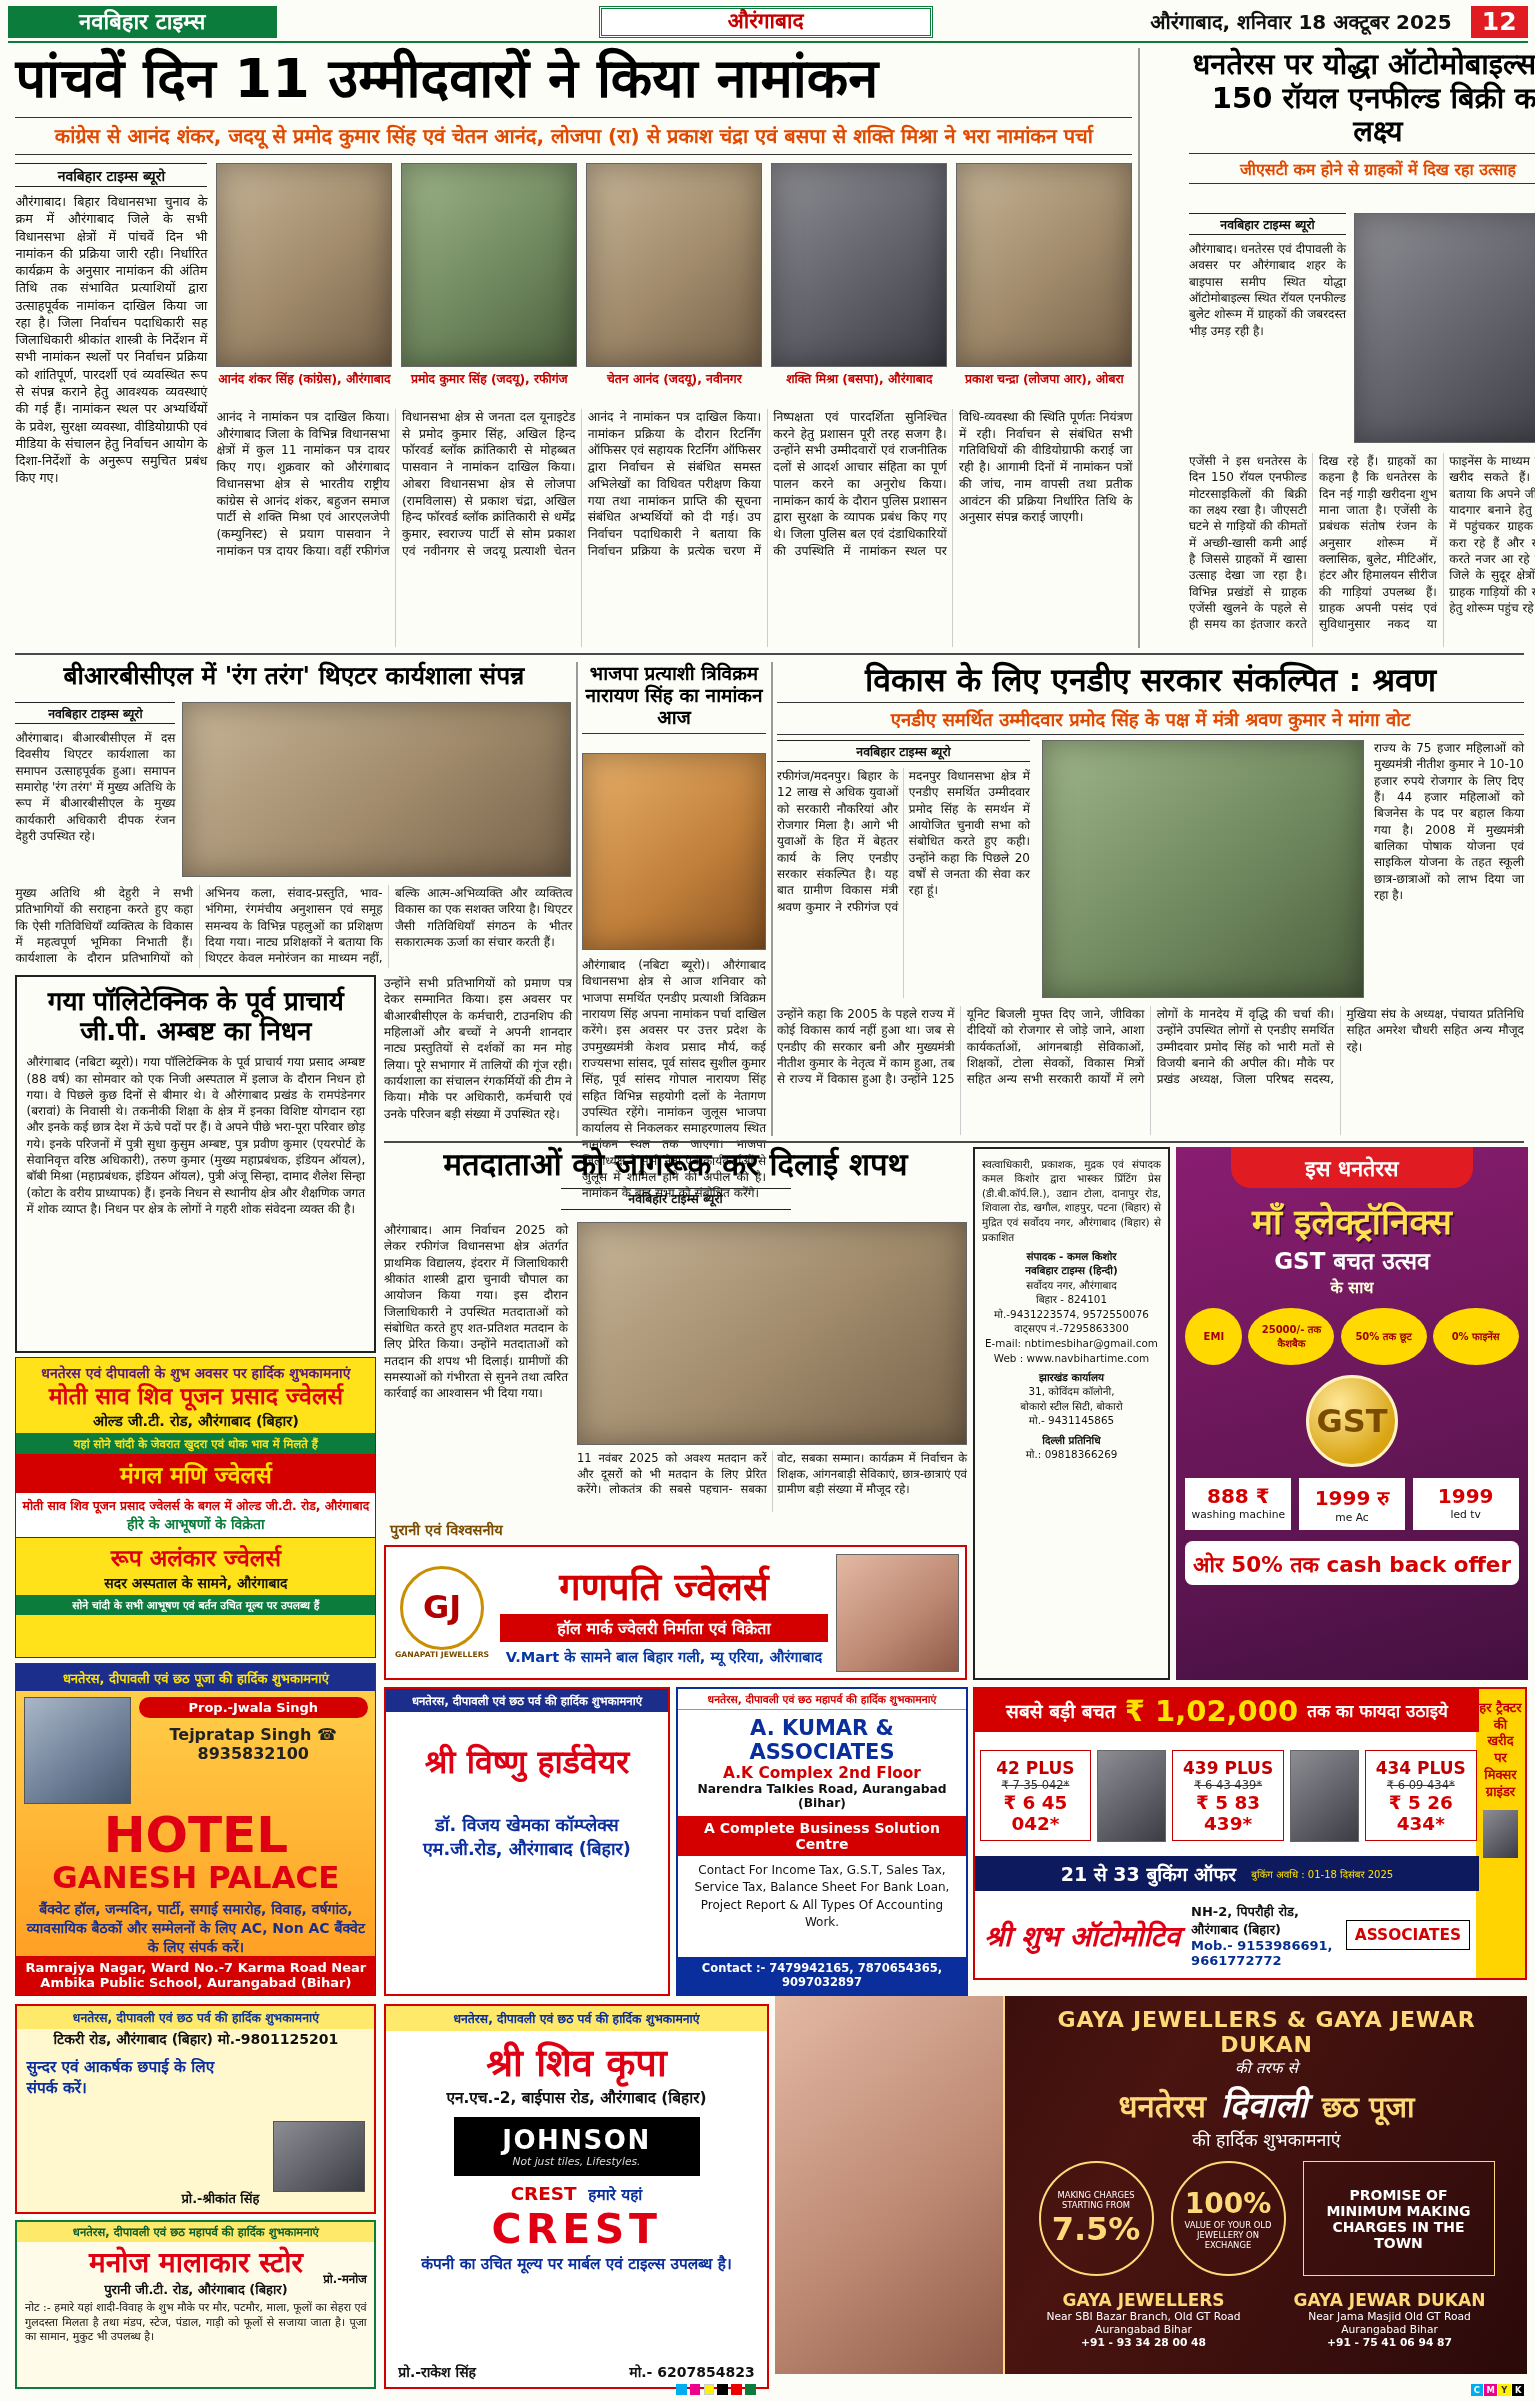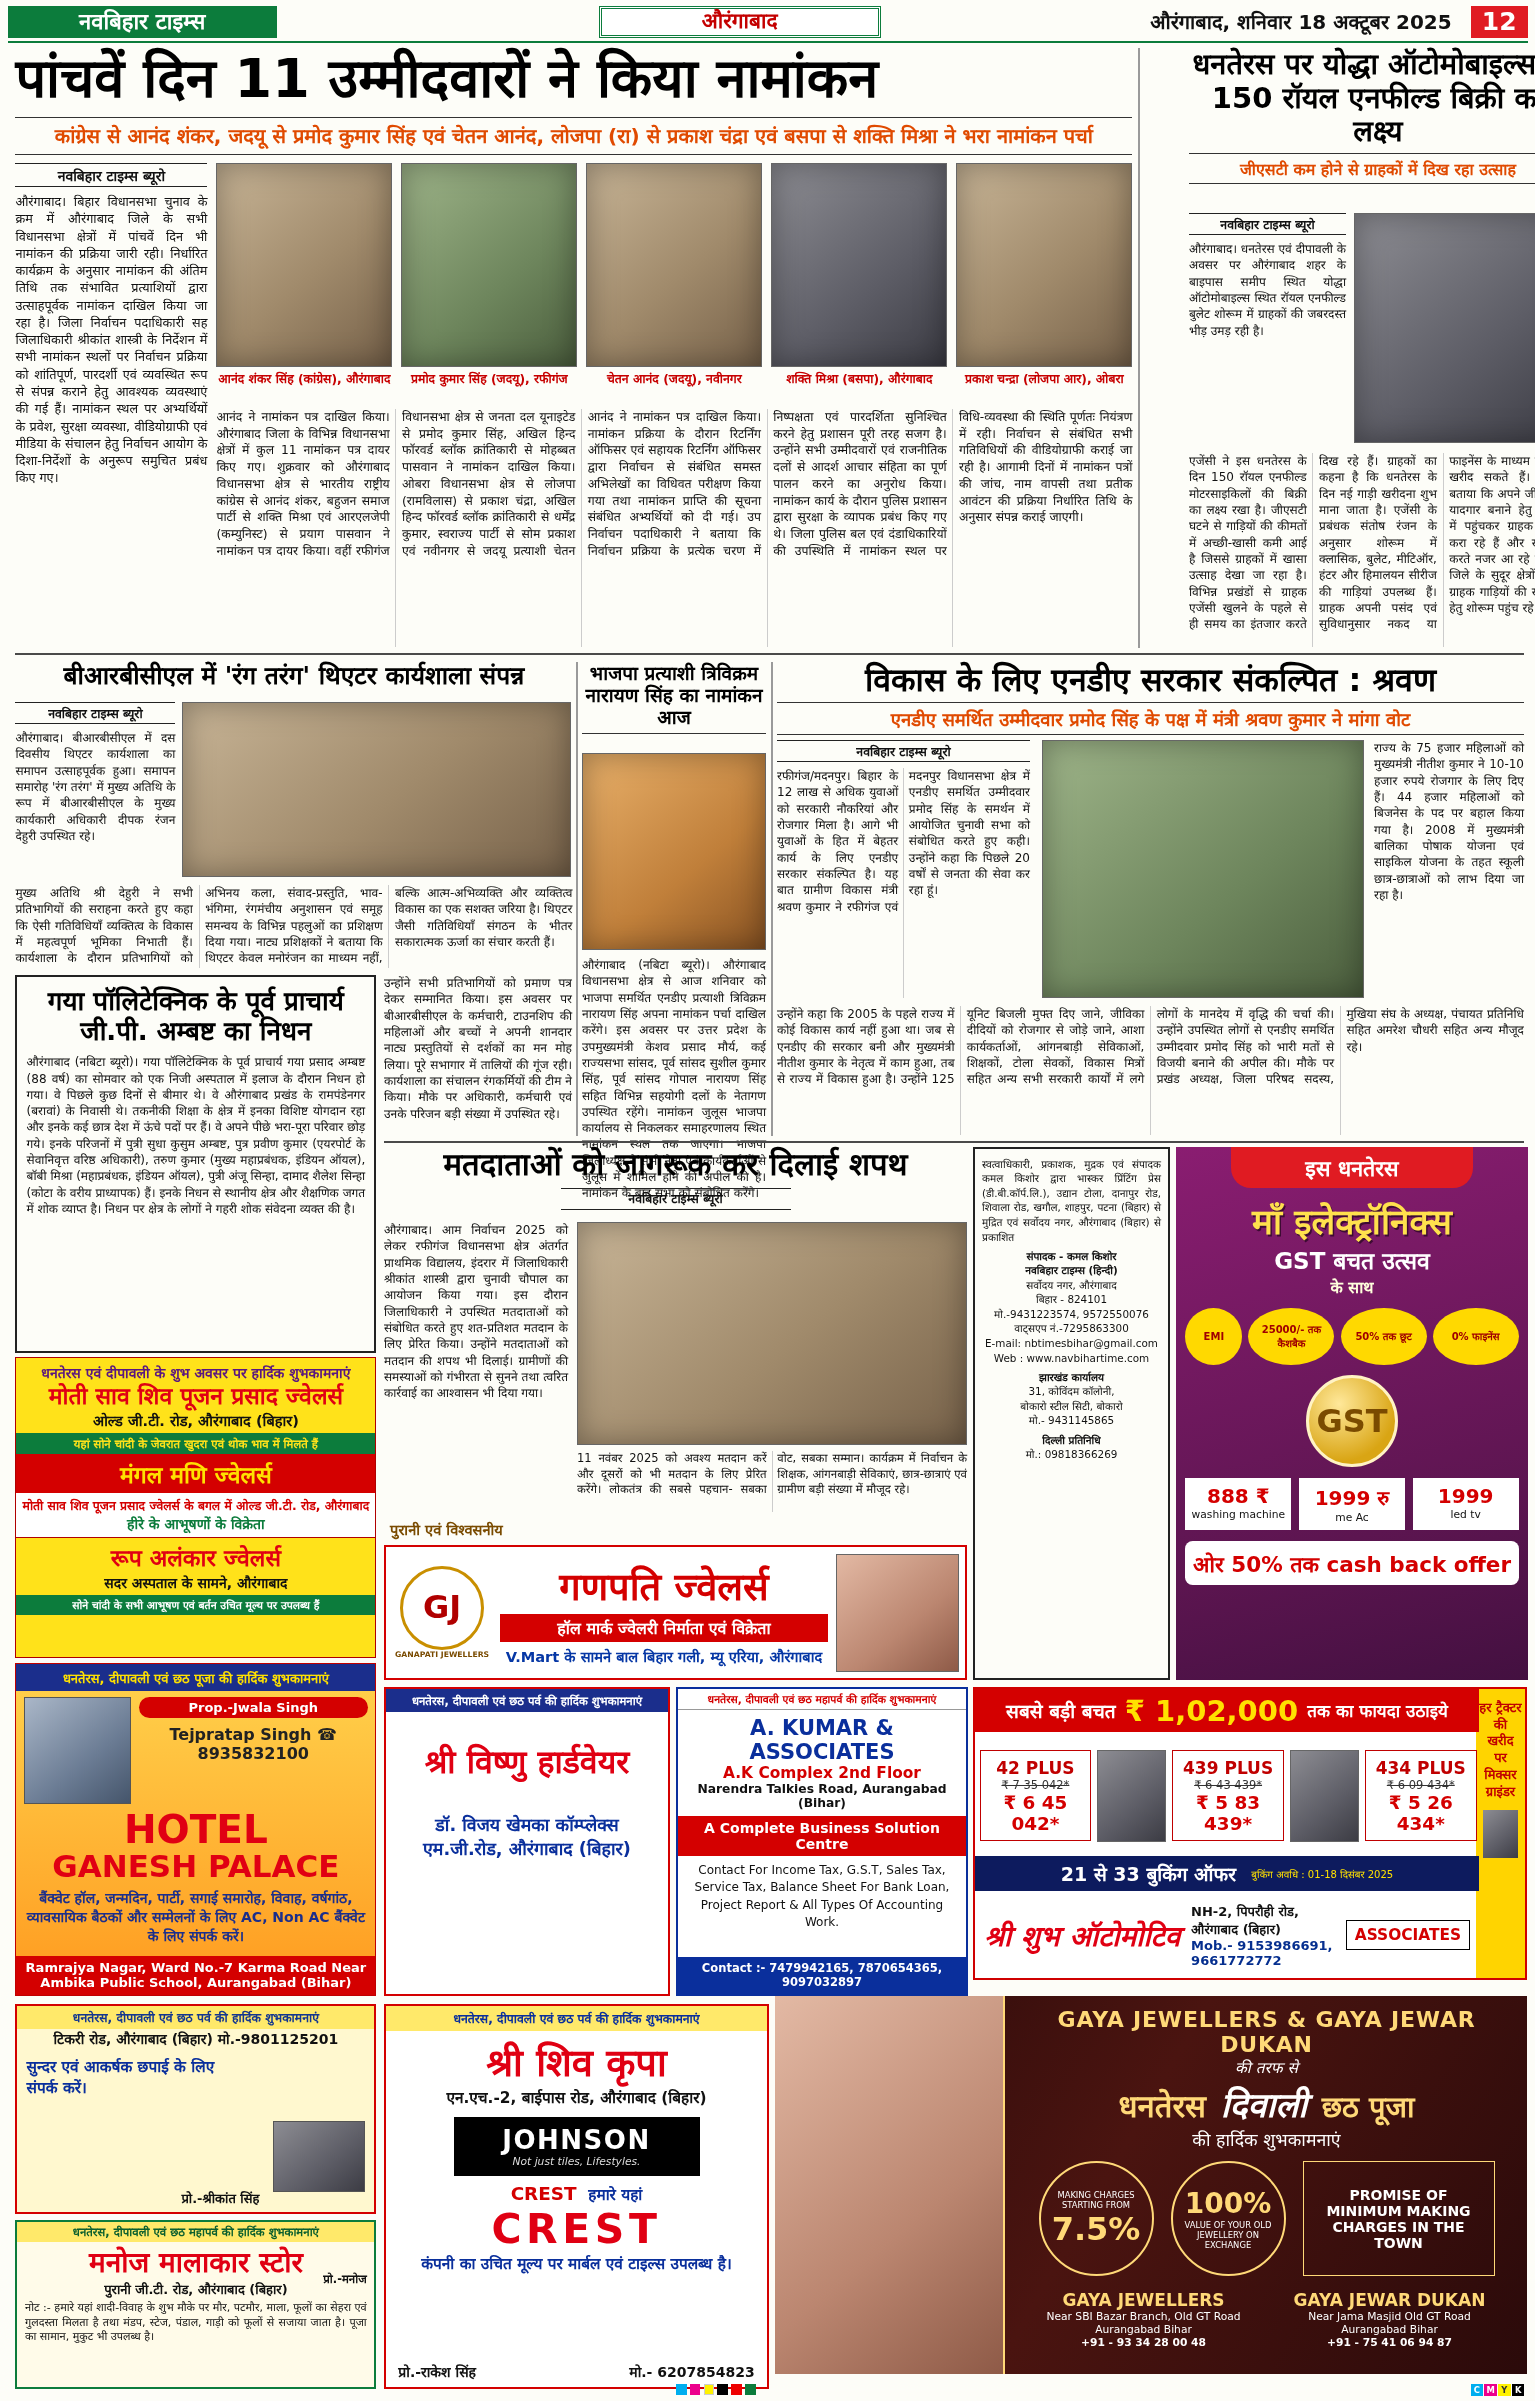--- a/index.html
+++ b/index.html
@@ -30,21 +30,21 @@
 .badge{width:86px;height:57px;background:#ffd900;color:#a00000;border-radius:50%;display:flex;align-items:center;justify-content:center;text-align:center;font-size:10px;font-weight:bold;padding:4.6px}
 .circ{border:2.3px solid #ffd978;border-radius:50%;display:flex;flex-direction:column;align-items:center;justify-content:center;text-align:center}
 </style>
 </head>
 <body>
 
 <div class="page">
 
   <div class="abs" style="top:6.1px;left:7.7px;width:1520px;height:32px">
     <div class="abs b" style="left:0;top:0;width:269px;height:32px;background:#0c7c3c;color:#fff;font-size:22px;line-height:32px;text-align:center">नवबिहार टाइम्स</div>
-    <div class="abs b" style="left:591px;top:0;width:282px;height:32px;background:#fff;border:3.1px double #0c7c3c;color:#c40000;font-size:21px;line-height:24.6px;text-align:center">औरंगाबाद</div>
+    <div class="abs b" style="left:591px;top:0;width:334px;height:32px;background:#fff;border:3.1px double #0c7c3c;color:#c40000;font-size:21px;line-height:24.6px;text-align:center">औरंगाबाद</div>
     <div class="abs b" style="left:1006px;top:0;width:438px;height:32px;font-size:20px;line-height:32px;text-align:right">औरंगाबाद, शनिवार 18 अक्टूबर 2025</div>
     <div class="abs b" style="left:1463px;top:0;width:57px;height:32px;background:#e01b22;color:#fff;font-size:25px;line-height:32px;text-align:center">12</div>
   </div>
   <div class="hline" style="top:41px;left:7.7px;width:1520px;background:#0c7c3c"></div>
 
   <div class="abs" style="top:48px;left:15.4px;width:1117px;height:600px">
     <div class="hl" style="font-size:54px">पांचवें दिन 11 उम्मीदवारों ने किया नामांकन</div>
     <div class="sub" style="margin-top:6.1px;font-size:20px;border-top:1.5px solid #333;border-bottom:1.5px solid #333;padding:4.6px 0">कांग्रेस से आनंद शंकर, जदयू से प्रमोद कुमार सिंह एवं चेतन आनंद, लोजपा (रा) से प्रकाश चंद्रा एवं बसपा से शक्ति मिश्रा ने भरा नामांकन पर्चा</div>
     <div class="abs" style="top:115px;left:0;width:192px;height:485px">
       <div class="byl">नवबिहार टाइम्स ब्यूरो</div>
@@ -244,21 +244,21 @@
 
   <div class="abs" style="top:1663px;left:15.4px;width:361px;height:333px;background:linear-gradient(180deg,#ffd34d,#ff9a1f);border:1.5px solid #c00000">
     <div class="c b" style="background:#1b2e8c;color:#ffe100;font-size:13px;padding:4.6px 3.1px">धनतेरस, दीपावली एवं छठ पूजा की हार्दिक शुभकामनाएं</div>
     <div style="display:flex;padding:6.1px 7.7px;gap:7.7px;align-items:flex-start">
       <div class="pblue" style="width:107px;height:107px;border:0.8px solid #555"></div>
       <div style="flex:1">
         <div class="c b" style="background:#d40000;color:#fff;font-size:13px;padding:3.1px 0;border-radius:10.7px">Prop.-Jwala Singh</div>
         <div class="c b" style="font-size:16px;margin-top:6.1px;color:#222">Tejpratap Singh ☎ 8935832100</div>
       </div>
     </div>
-    <div class="c b" style="color:#e00013;font-size:39px;line-height:1">HOTEL</div>
+    <div class="c b" style="color:#e00013;font-size:50px;line-height:1">HOTEL</div>
     <div class="c b" style="color:#e00013;font-size:31px;line-height:1.1">GANESH PALACE</div>
     <div class="c b" style="color:#1b2e8c;font-size:14px;padding:4.6px 9.2px">बैंक्वेट हॉल, जन्मदिन, पार्टी, सगाई समारोह, विवाह, वर्षगांठ, व्यावसायिक बैठकों और सम्मेलनों के लिए AC, Non AC बैंक्वेट के लिए संपर्क करें।</div>
     <div class="abs c b" style="bottom:0;left:0;width:100%;background:#d40000;color:#fff;font-size:13px;padding:4.6px 6.1px">Ramrajya Nagar, Ward No.-7 Karma Road Near Ambika Public School, Aurangabad (Bihar)</div>
   </div>
 
   <div class="abs" style="top:1687px;left:384px;width:286px;height:309px;border:2.3px solid #d40000;background:#fff">
     <div class="c b" style="background:#1b2e8c;color:#fff;font-size:11.5px;padding:3.8px 3.1px">धनतेरस, दीपावली एवं छठ पर्व की हार्दिक शुभकामनाएं</div>
     <div class="c b" style="color:#e00013;font-size:32px;margin-top:31px;line-height:1.2">श्री विष्णु हार्डवेयर</div>
     <div class="c b" style="color:#0a2f9c;font-size:17.7px;margin-top:31px">डॉ. विजय खेमका कॉम्प्लेक्स</div>
     <div class="c b" style="color:#0a2f9c;font-size:17.7px">एम.जी.रोड, औरंगाबाद (बिहार)</div>

